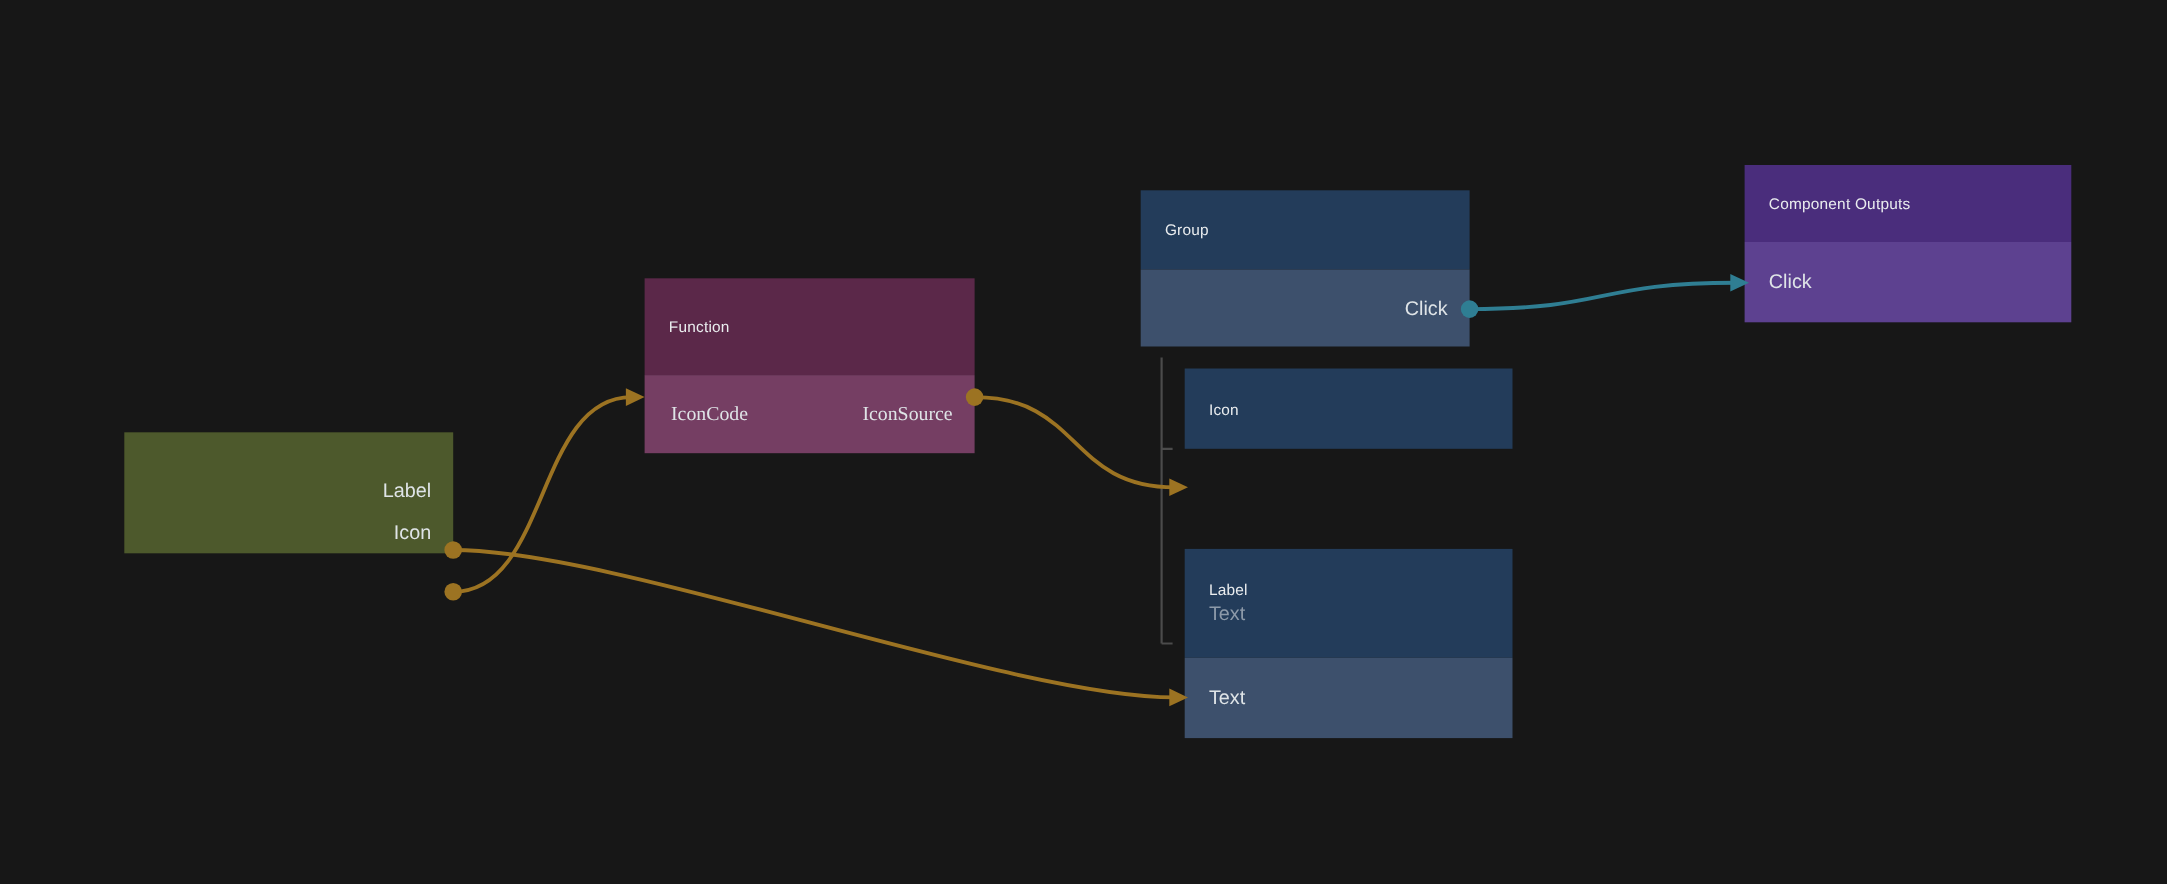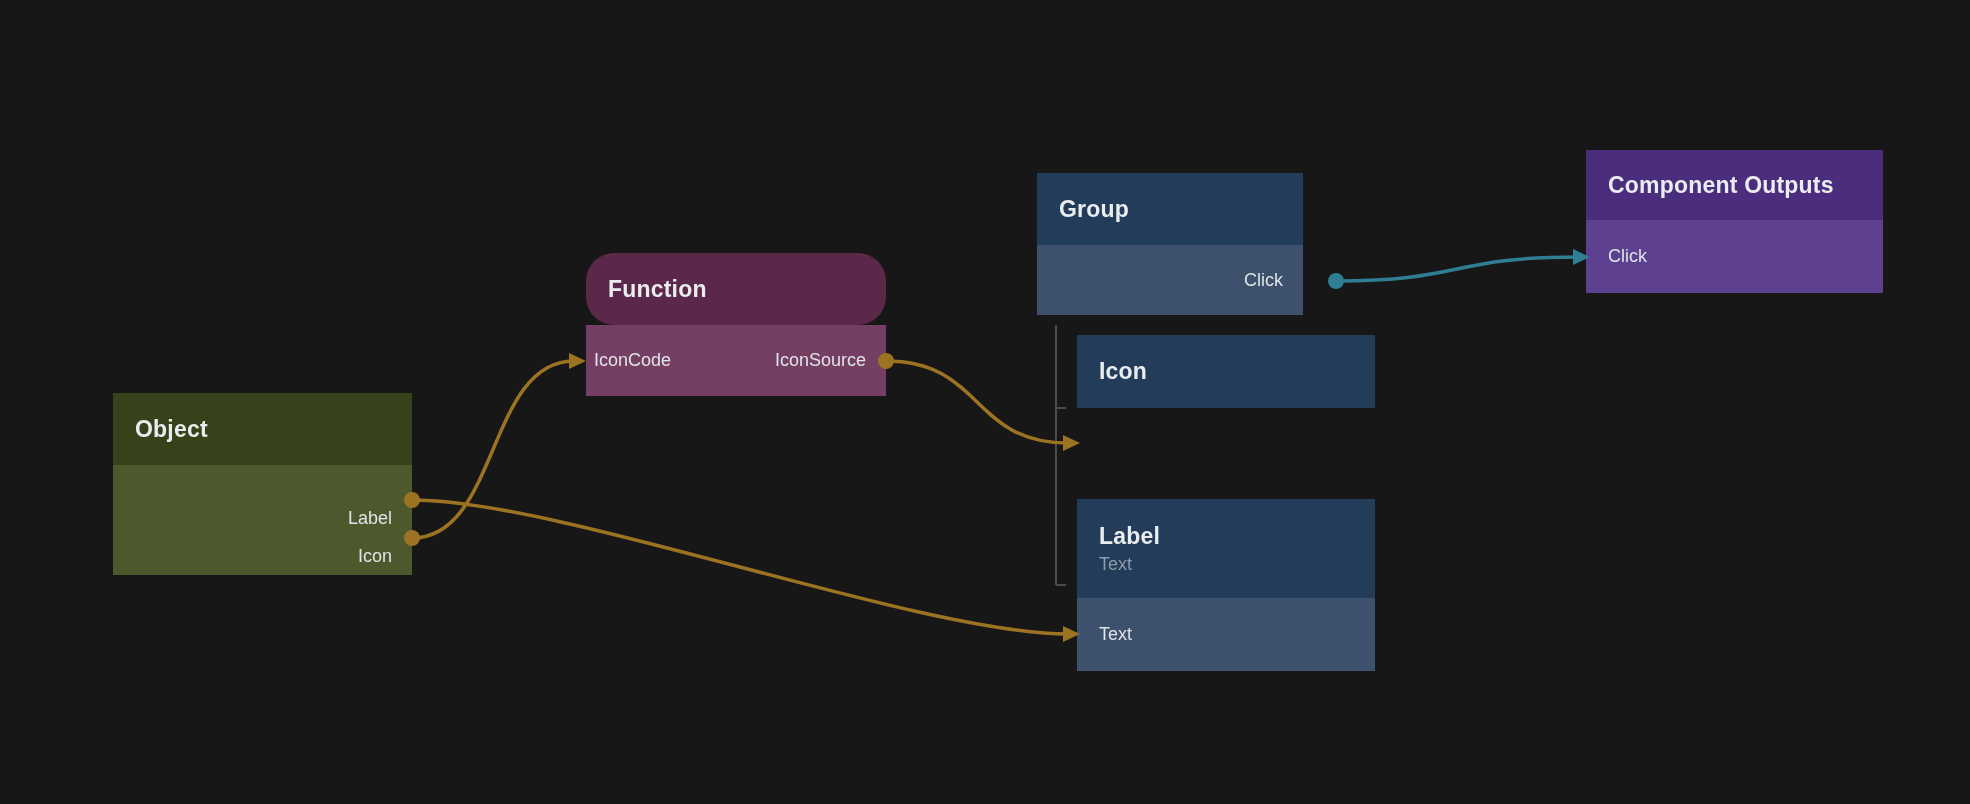--- a/index.html
+++ b/index.html
@@ -19,22 +19,22 @@
     box-sizing: border-box;
   }
   .node-header {
     display: flex;
     flex-direction: column;
     justify-content: center;
     padding-left: 22px;
     box-sizing: border-box;
   }
   .node-title {
-    font-size: 23px;
-    font-weight: 700;
+    font-size: 14px;
+    font-weight: 400;
     color: #eaedef;
     letter-spacing: 0.2px;
   }
   .node-subtitle {
     font-size: 18px;
     font-weight: 400;
     color: #8d9aa9;
     margin-top: 4px;
   }
   .node-body {
@@ -45,34 +45,34 @@
   }
   .port-row {
     display: flex;
     align-items: center;
     font-size: 18px;
     color: #dfe4e7;
     box-sizing: border-box;
   }
   .port-row.right { justify-content: flex-end; padding-right: 20px; }
   .port-row.left  { justify-content: flex-start; padding-left: 22px; }
-  .port-row.split { justify-content: space-between; padding: 0 20px 0 8px; }
+  .port-row.split { justify-content: space-between; padding: 0 20px 0 24px; font-family: Liberation Serif, serif; }
 
   
   #node-object { left: 113px; top: 393px; width: 299px; }
   #node-object .node-header { height: 72px; background: #36421a; }
   #node-object .node-body   { height: 110px; background: #4d592c; padding-top: 2px; }
   #node-object .port-row    { height: 38px; }
 
   #node-function { left: 586px; top: 253px; width: 300px; }
-  #node-function .node-header { height: 72px; background: #5b2849; border-radius: 28px; }
+  #node-function .node-header { height: 88px; background: #5b2849; }
   #node-function .node-body   { height: 71px; background: #753e63; }
   #node-function .port-row    { height: 100%; }
 
-  #node-group { left: 1037px; top: 173px; width: 266px; }
+  #node-group { left: 1037px; top: 173px; width: 299px; }
   #node-group .node-header { height: 72px; background: #233c5a; }
   #node-group .node-body   { height: 70px; background: #3d506c; }
   #node-group .port-row    { height: 100%; }
 
   #node-icon { left: 1077px; top: 335px; width: 298px; }
   #node-icon .node-header { height: 73px; background: #233c5a; }
   #node-icon .node-body   { height: 73px; background: #3d506c; }
   #node-icon .port-row    { height: 100%; }
 
   #node-label { left: 1077px; top: 499px; width: 298px; }
@@ -92,23 +92,20 @@
     pointer-events: none;
     z-index: 5;
   }
 </style>
 </head>
 <body>
 
 <div class="canvas">
 
   <div class="node" id="node-object">
-    <div class="node-header">
-      <div class="node-title">Object</div>
-    </div>
     <div class="node-body">
       <div class="port-row right">Label</div>
       <div class="port-row right">Icon</div>
     </div>
   </div>
 
   <div class="node" id="node-function">
     <div class="node-header">
       <div class="node-title">Function</div>
     </div>

